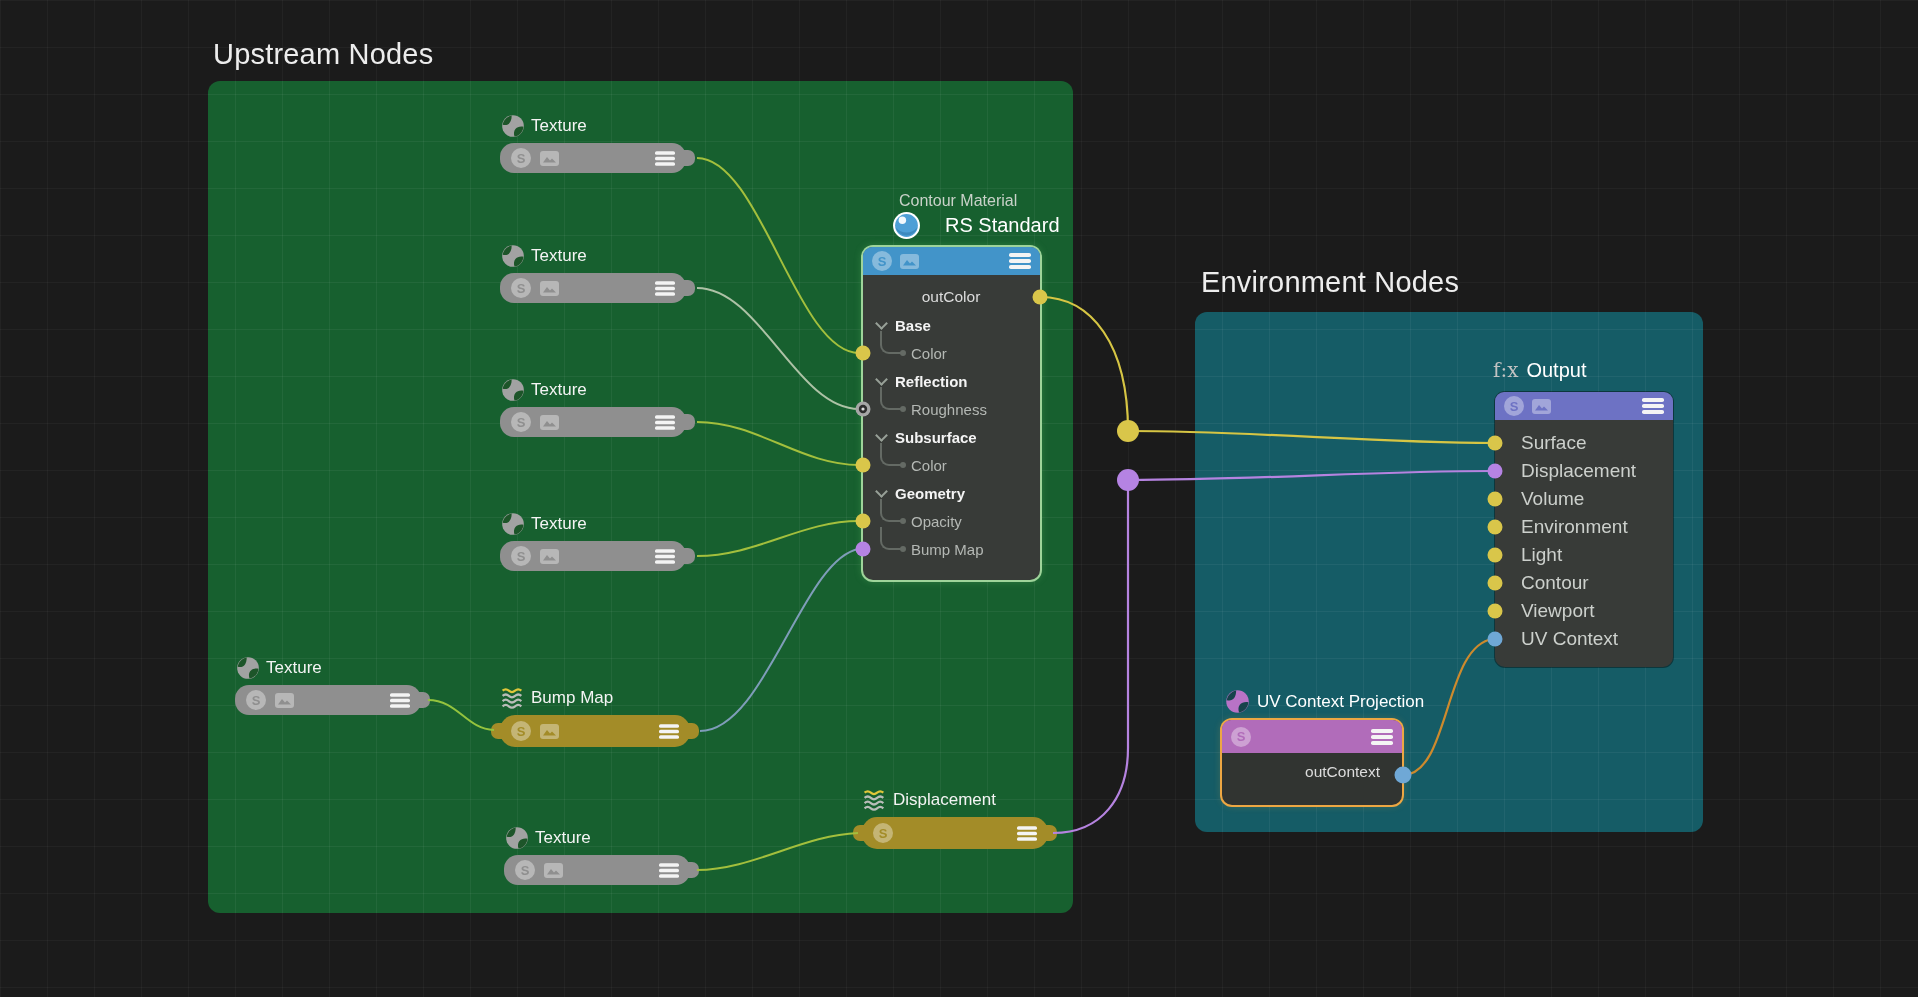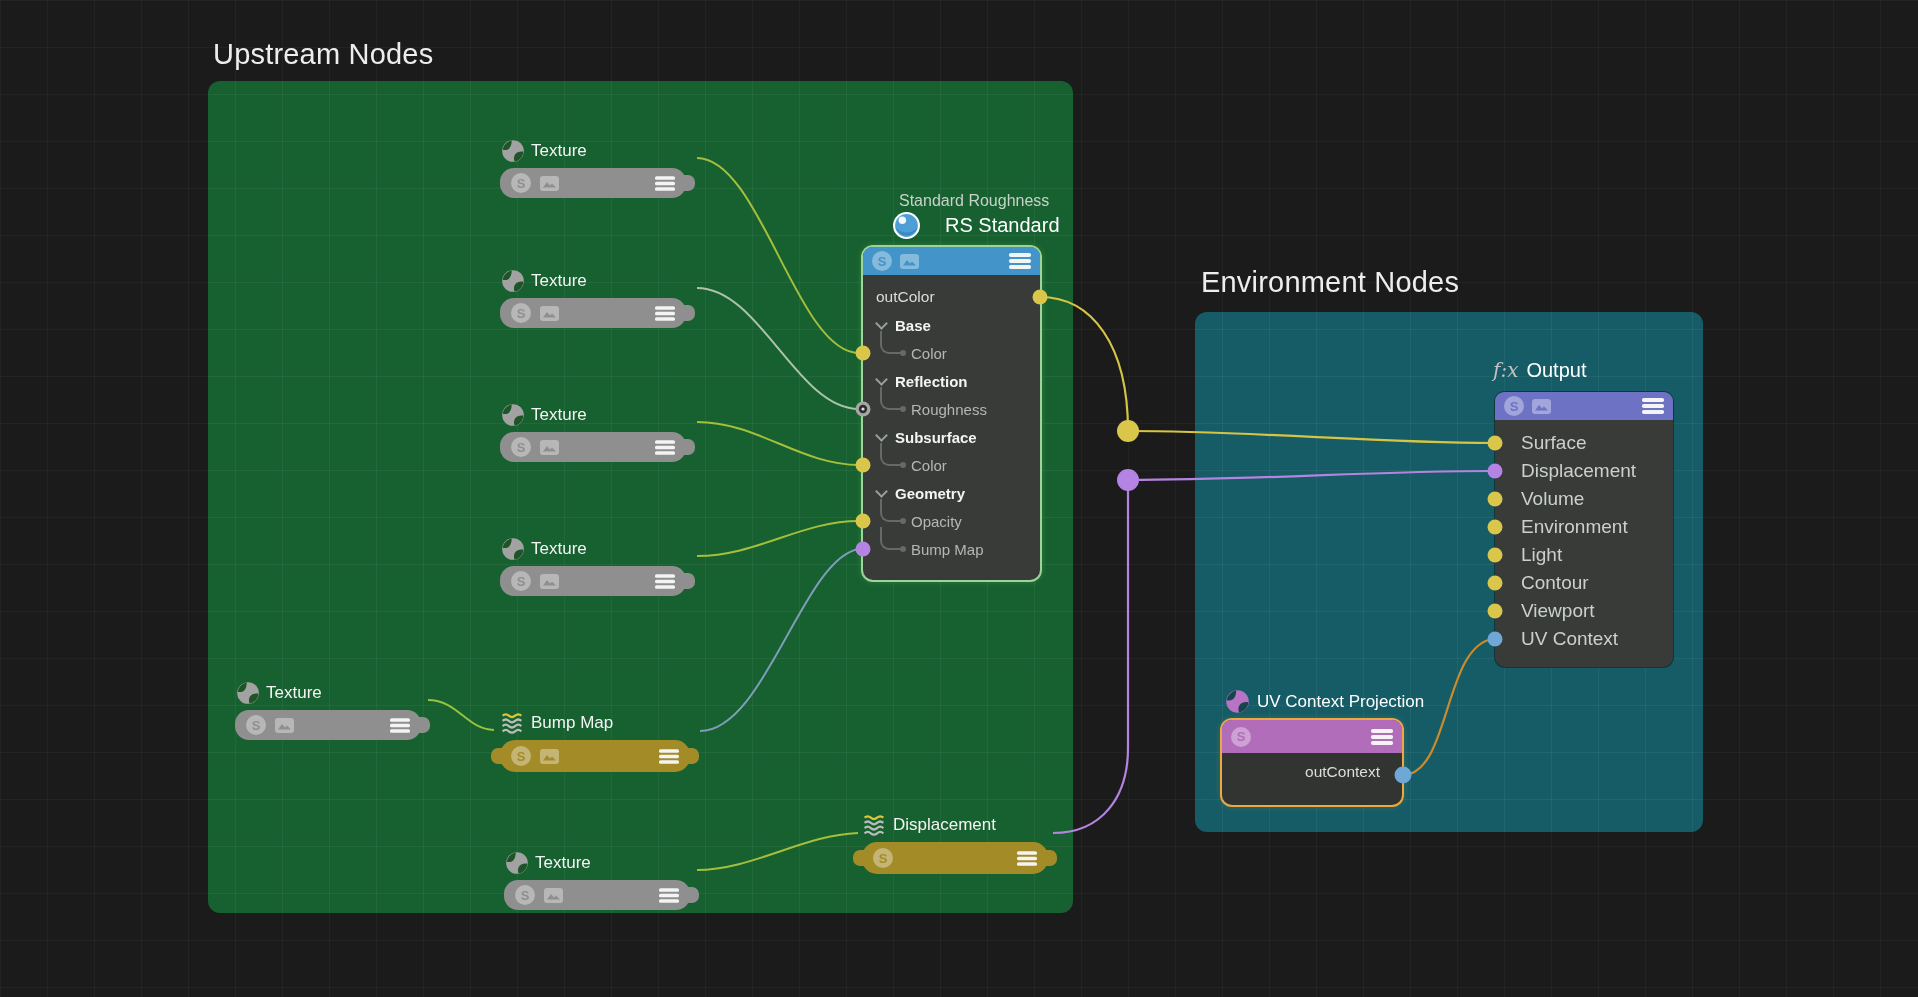--- a/index.html
+++ b/index.html
@@ -15,21 +15,21 @@
   .grp{position:absolute;border-radius:12px;
     background-image:linear-gradient(rgba(255,255,255,0.05) 1px, transparent 1px),
                      linear-gradient(90deg, rgba(255,255,255,0.05) 1px, transparent 1px);
     background-size:47px 47px;}
   .grp.up{left:208px;top:81px;width:865px;height:832px;background-color:#17602f;background-position:27px 13px;}
   .grp.down{left:1195px;top:312px;width:508px;height:520px;background-color:#155c66;background-position:27px 17px;}
   .grp-title{position:absolute;font-size:29px;color:#ededed;letter-spacing:.2px;}
   .t-up{left:213px;top:38px;} .t-down{left:1201px;top:266px;}
 
   
-  .mini{position:absolute;width:186px;margin-top:25px;}
+  .mini{position:absolute;width:186px;}
   .nlabel{display:flex;align-items:center;gap:5px;height:28px;color:#f4f4f4;font-size:17px;margin-bottom:3px;white-space:nowrap;}
   .bar{position:relative;height:30px;border-radius:14px;background:#8f8f8f;display:flex;align-items:center;padding:0 11px;gap:9px;box-sizing:border-box;}
   .bar.olive{background:#a38c28;height:32px;border-radius:15px;}
   .tab{position:absolute;width:15px;height:16px;background:inherit;top:50%;margin-top:-8px;}
   .tab.r{right:-9px;border-radius:0 7px 7px 0;}
   .tab.l{left:-9px;border-radius:7px 0 0 7px;}
   .badge-s{width:20px;height:20px;border-radius:50%;background:rgba(255,255,255,0.36);
     display:flex;align-items:center;justify-content:center;font-weight:bold;font-size:13px;flex:0 0 auto;}
   .on-gray{color:#8f8f8f;} .on-olive{color:#a38c28;} .on-blue{color:#4294c9;} .on-peri{color:#6d72c4;} .on-orchid{color:#b16cba;}
   .hamb{margin-left:auto;flex:0 0 auto;}
@@ -42,36 +42,36 @@
   .rs .head{background:#4294c9;}
   .outn{left:1495px;top:392px;width:178px;height:275px;box-shadow:0 0 0 1px rgba(0,0,0,.4);}
   .outn .head{background:#6d72c4;}
   .uvn{left:1222px;top:720px;width:180px;height:85px;background:#313431;box-shadow:0 0 0 2px #eda743, 0 0 9px rgba(240,170,60,.3);}
   .uvn .head{height:33px;background:#b16cba;}
   .uvn .body{height:38px;display:flex;align-items:center;justify-content:flex-end;padding-right:22px;color:#dcdcdc;font-size:15.5px;}
 
   .rows{padding-top:8px;}
   .outn .rows{padding-top:9px;}
   .row{height:28px;display:flex;align-items:center;position:relative;white-space:nowrap;}
-  .row.out{justify-content:flex-start;padding-right:14px;color:#dcdcdc;font-size:15.5px;margin-left:13px;}
+  .row.out{justify-content:center;padding-right:14px;color:#dcdcdc;font-size:15.5px;margin-left:13px;}
   .row.sec{padding-left:13px;color:#f4f4f4;font-weight:bold;font-size:15px;}
   .row.child{padding-left:48px;color:#b4b8b4;font-size:15px;}
   .row.port{padding-left:26px;color:#ccd0cc;font-size:19px;}
   .chev{display:inline-block;width:7px;height:7px;border-right:2px solid #98a198;border-bottom:2px solid #98a198;
     transform:rotate(45deg);margin-right:9px;margin-left:1px;margin-top:-4px;}
   .tree{position:absolute;left:17px;top:-8px;width:19px;height:21px;
     border-left:2px solid #646a64;border-bottom:2px solid #646a64;border-bottom-left-radius:9px;}
   .tree::after{content:'';position:absolute;right:-5px;bottom:-4px;width:6px;height:6px;border-radius:50%;background:#646a64;}
 
   
   .flabel{position:absolute;display:flex;align-items:center;gap:6px;white-space:nowrap;}
   .rs-cat{left:899px;top:192px;color:#c9d2c9;font-size:16px;}
   .rs-name{left:892px;top:211px;color:#fff;font-size:20px;gap:24px;}
   .out-name{left:1493px;top:358px;color:#fff;font-size:20px;}
-  .fx{font-family:"DejaVu Serif", serif;font-style:italic;color:#c2c2c2;font-size:20px;margin-right:2px;}
+  .fx{font-family:"DejaVu Serif", serif;color:#c2c2c2;font-size:20px;margin-right:2px;}
   .uv-name{left:1224px;top:688px;color:#fff;font-size:17px;}
 
   #wires{position:absolute;left:0;top:0;pointer-events:none;}
 </style>
 </head>
 <body>
 
 <svg width="0" height="0" style="position:absolute">
   <defs>
     <symbol id="sym-sphere" viewBox="0 0 24 24">
@@ -260,21 +260,21 @@
       <span class="badge-s on-olive">S</span>
       <svg class="icon hamb" width="20" height="15">
           <use href="#sym-hamb"></use>
         </svg>
       <i class="tab l"></i>
       <i class="tab r"></i>
     </div>
   </div>
 
   <div class="flabel rs-cat">
-    <span>Standard Roughness</span>
+    <span>Contour Material</span>
     </div>
   <div class="flabel rs-name">
     <svg class="icon" width="29" height="29">
         <use href="#sym-ball"></use>
       </svg>
     <span>RS Standard</span>
     </div>
   <div class="node rs">
     <div class="head">
       <span class="badge-s on-blue">S</span>

